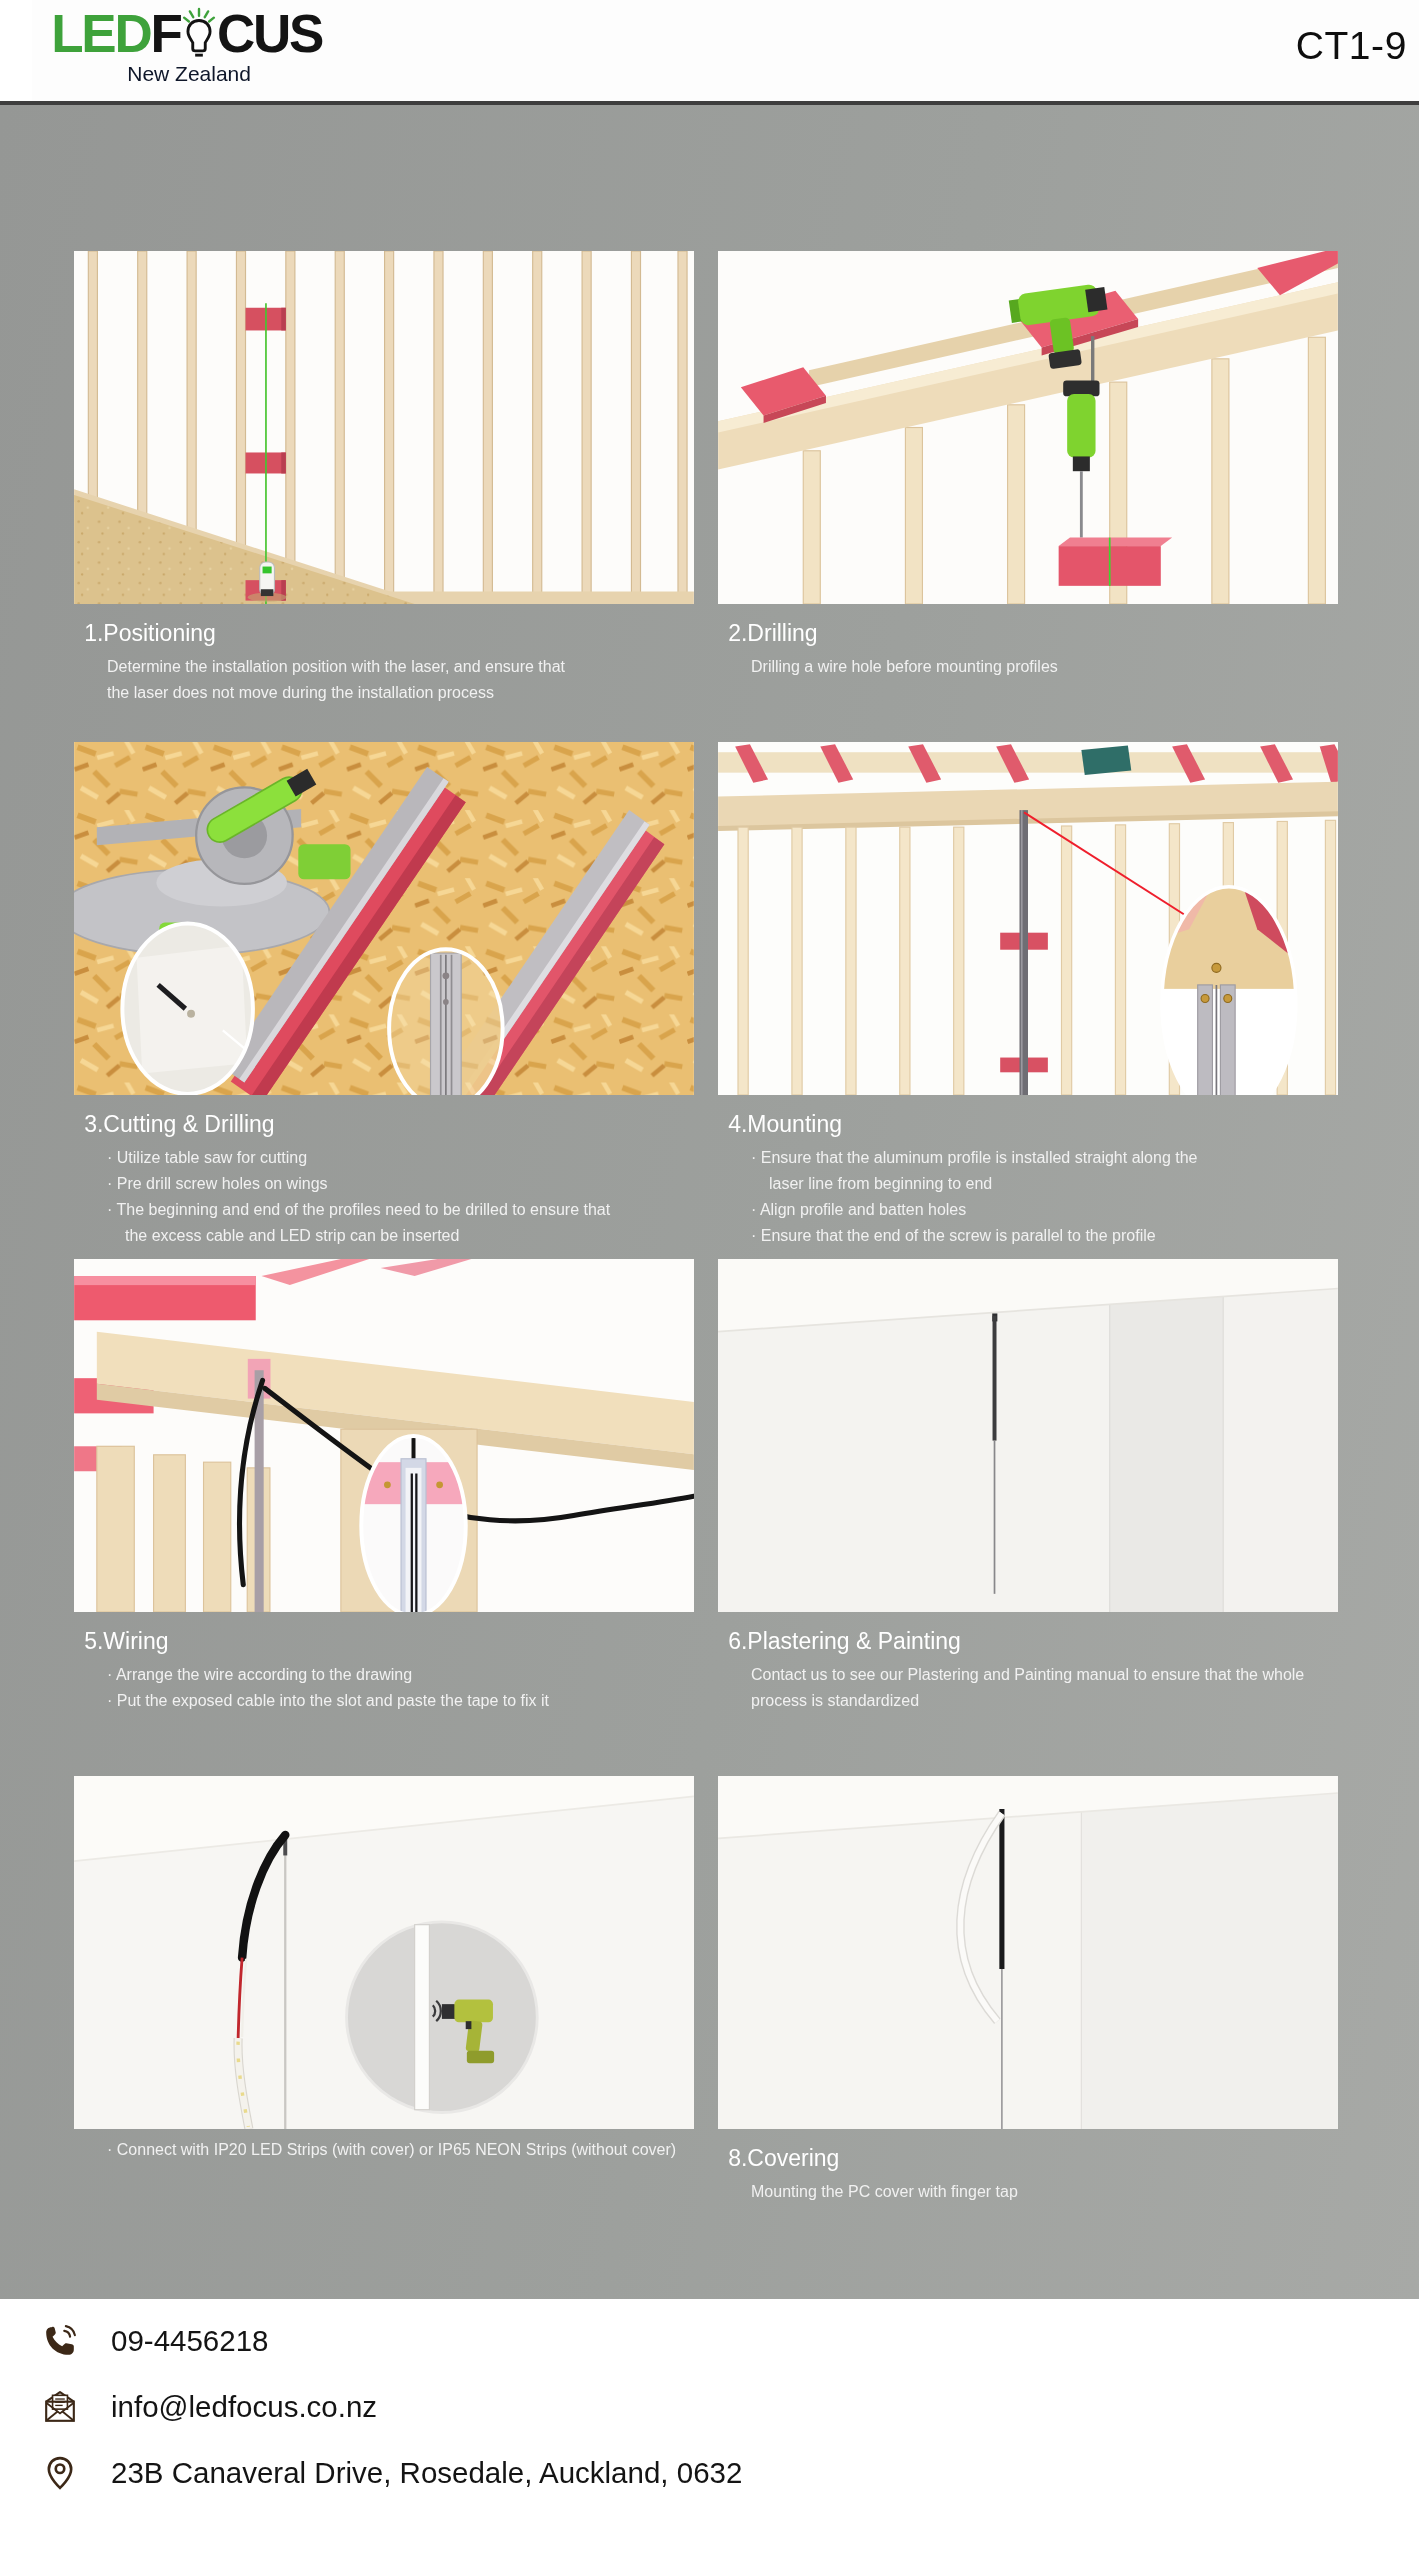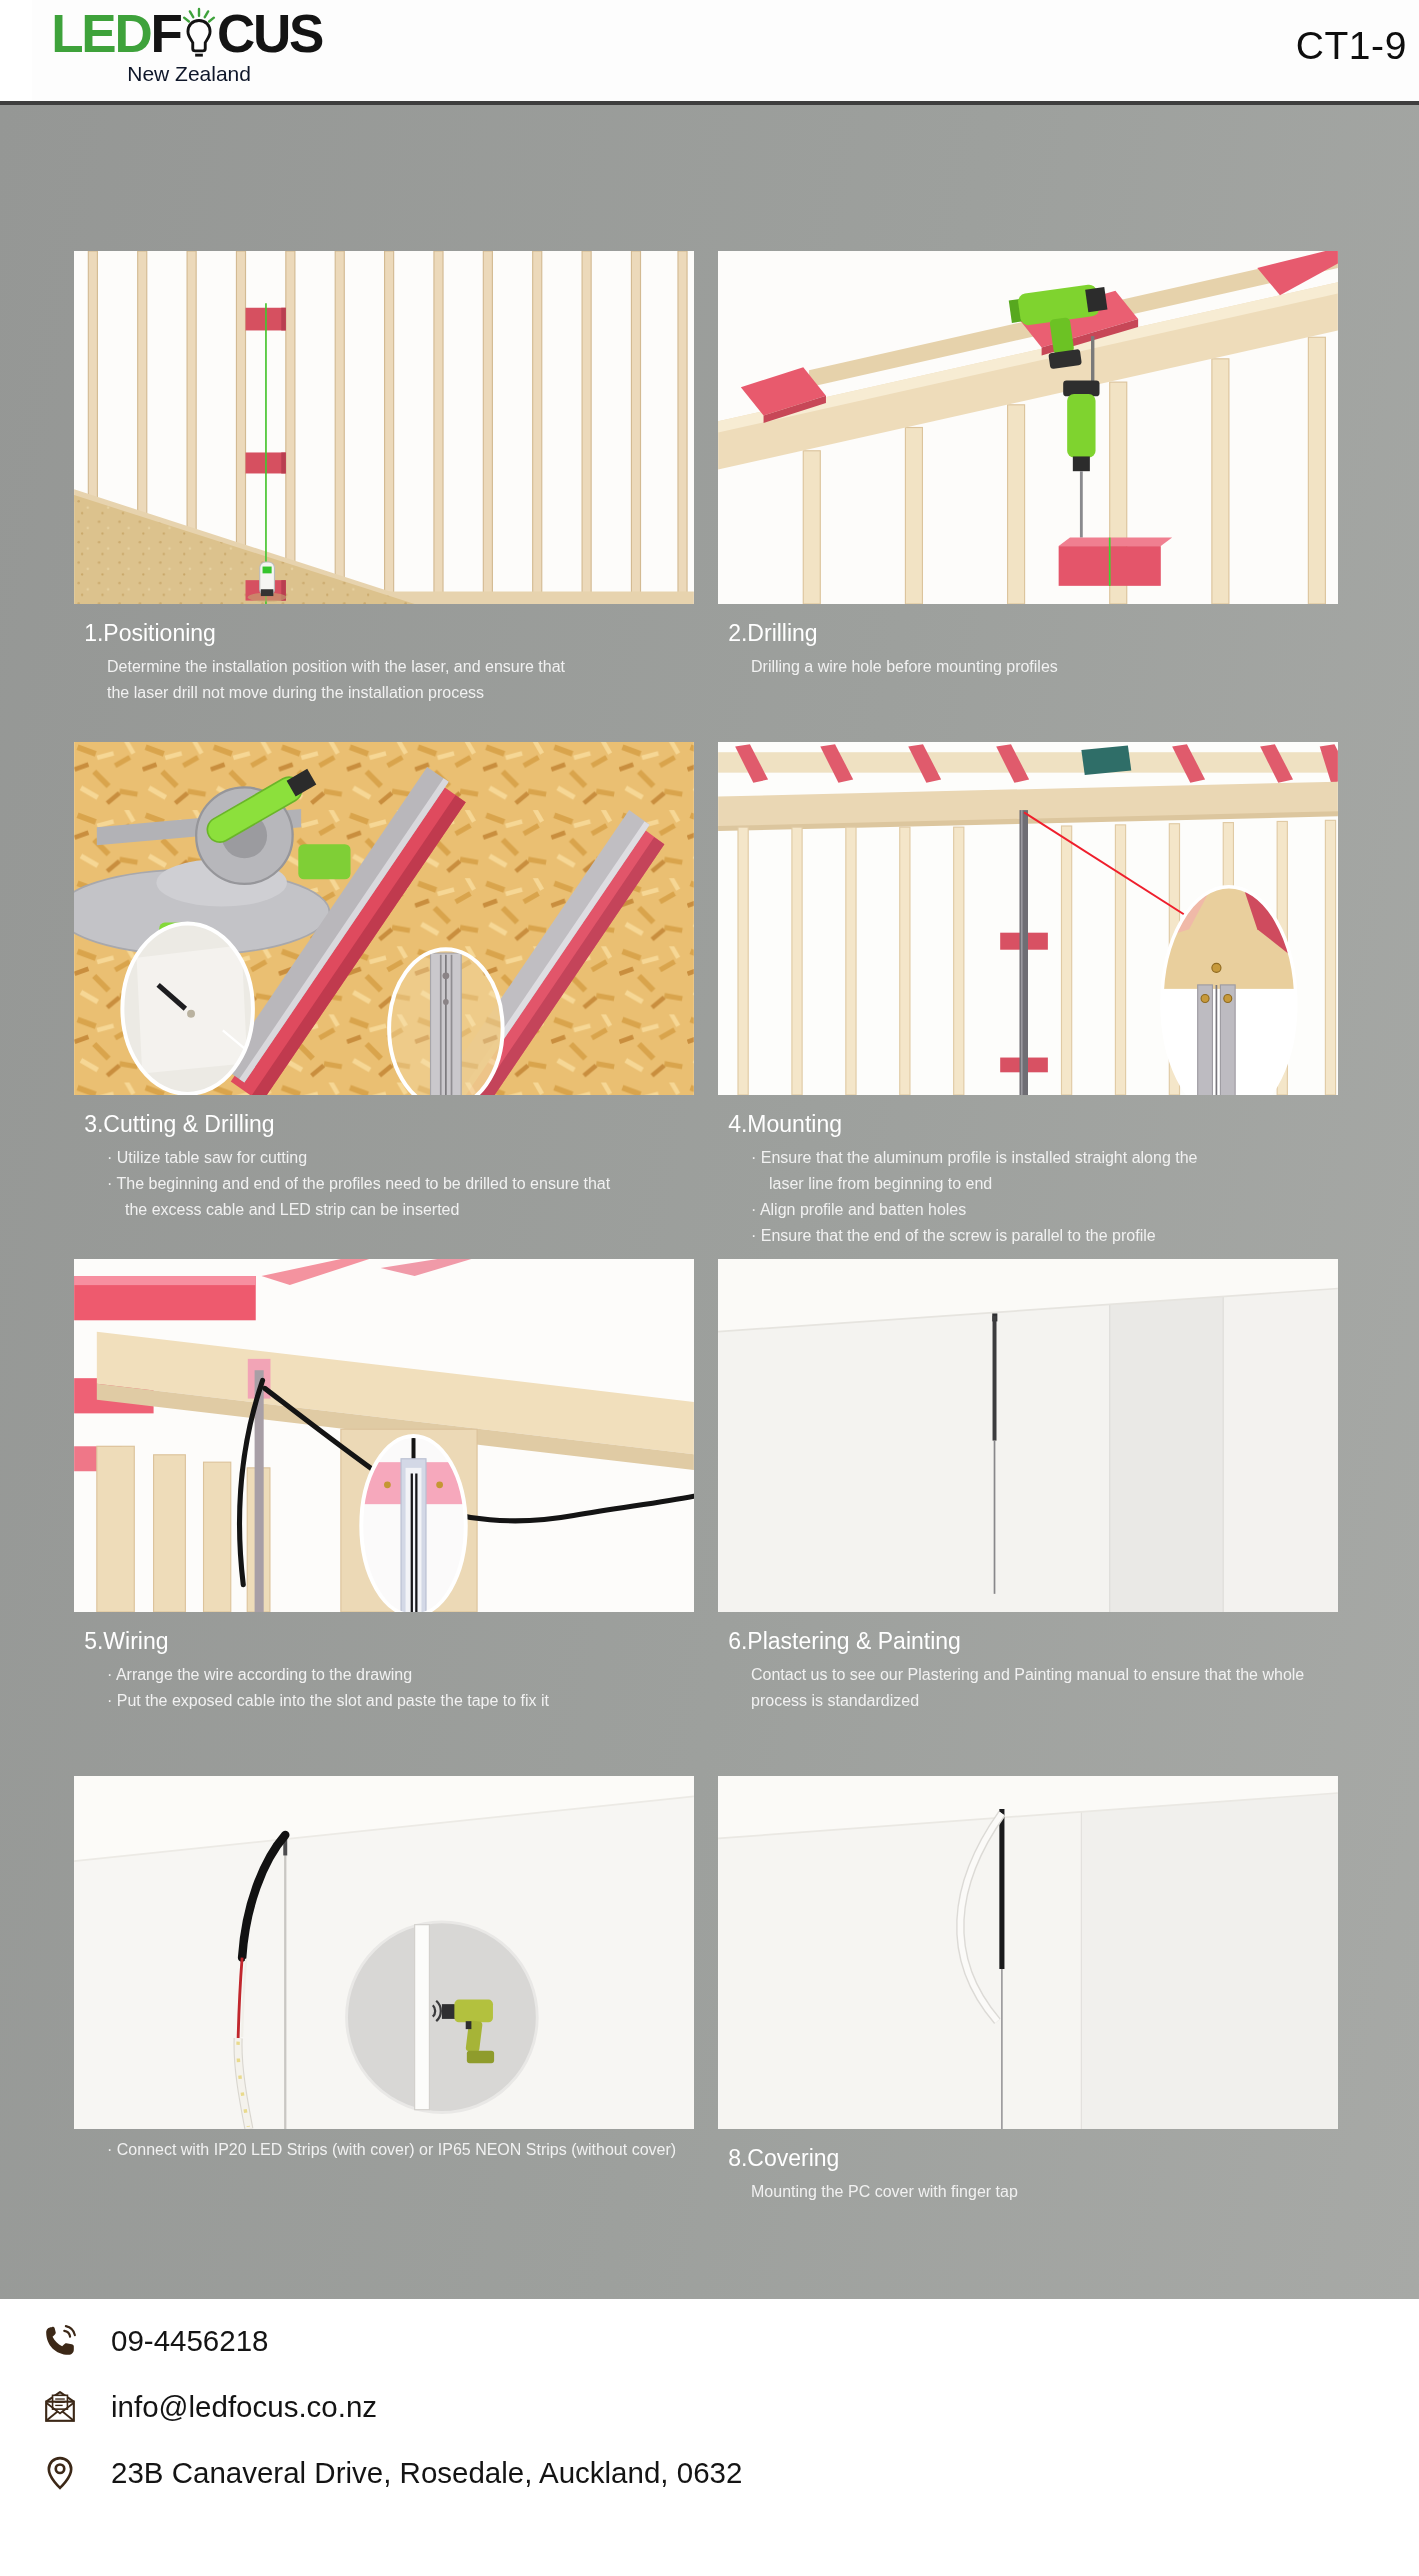--- a/index.html
+++ b/index.html
@@ -110,21 +110,21 @@
           </g>
           <line x1="338" y1="92" x2="338" y2="622" stroke="#49c531" stroke-width="3"></line>
           <ellipse cx="340" cy="610" rx="34" ry="8" fill="#c4a771" opacity="0.6"></ellipse>
           <rect x="327" y="548" width="26" height="58" rx="10" fill="#f5f5f2" stroke="#bbb" stroke-width="2"></rect>
           <rect x="332" y="556" width="16" height="12" fill="#35c42c"></rect>
           <rect x="329" y="596" width="22" height="12" fill="#333"></rect>
         </svg>
       </div>
       <h2>1.Positioning</h2>
       <p class="first">Determine the installation position with the laser, and ensure that</p>
-      <p>the laser drill not move during the installation process</p>
+      <p>the laser does not move during the installation process</p>
     </section>
 
     <section class="step" id="s2">
       <div class="photo">
         <svg class="scene" viewBox="0 0 1092 622">
           <rect width="1092" height="622" fill="#fdfcfa"></rect>
           <polygon points="160,210 1092,0 1092,30 160,240" fill="#e6d2ab"></polygon>
           <g fill="#f2e3c4" stroke="#dcc49c" stroke-width="2">
             <rect x="150" y="352" width="30" height="270"></rect>
               <rect x="330" y="311" width="30" height="311"></rect>
@@ -232,20 +232,21 @@
             <line x1="655" y1="375" x2="655" y2="640" stroke="#7b797d" stroke-width="3"></line>
             <line x1="665" y1="375" x2="665" y2="640" stroke="#908e92" stroke-width="3"></line>
             <circle cx="655" cy="412" r="6" fill="#8a8386"></circle>
               <circle cx="655" cy="458" r="5" fill="#8a8386"></circle>
           </g>
           <ellipse cx="655" cy="505" rx="100" ry="140" fill="none" stroke="#ffffff" stroke-width="7"></ellipse>
         </svg>
       </div>
       <h2>3.Cutting &amp; Drilling</h2>
       <p class="first">· Utilize table saw for cutting</p>
+      <p>· Pre drill screw holes on wings</p>
       <p>· The beginning and end of the profiles need to be drilled to ensure that</p>
       <p class="cont">the excess cable and LED strip can be inserted</p>
     </section>
 
     <section class="step" id="s4">
       <div class="photo">
         <svg class="scene" viewBox="0 0 1092 622">
           <defs>
               <clipPath id="cl4">
                 <ellipse cx="900" cy="460" rx="118" ry="205"></ellipse>

